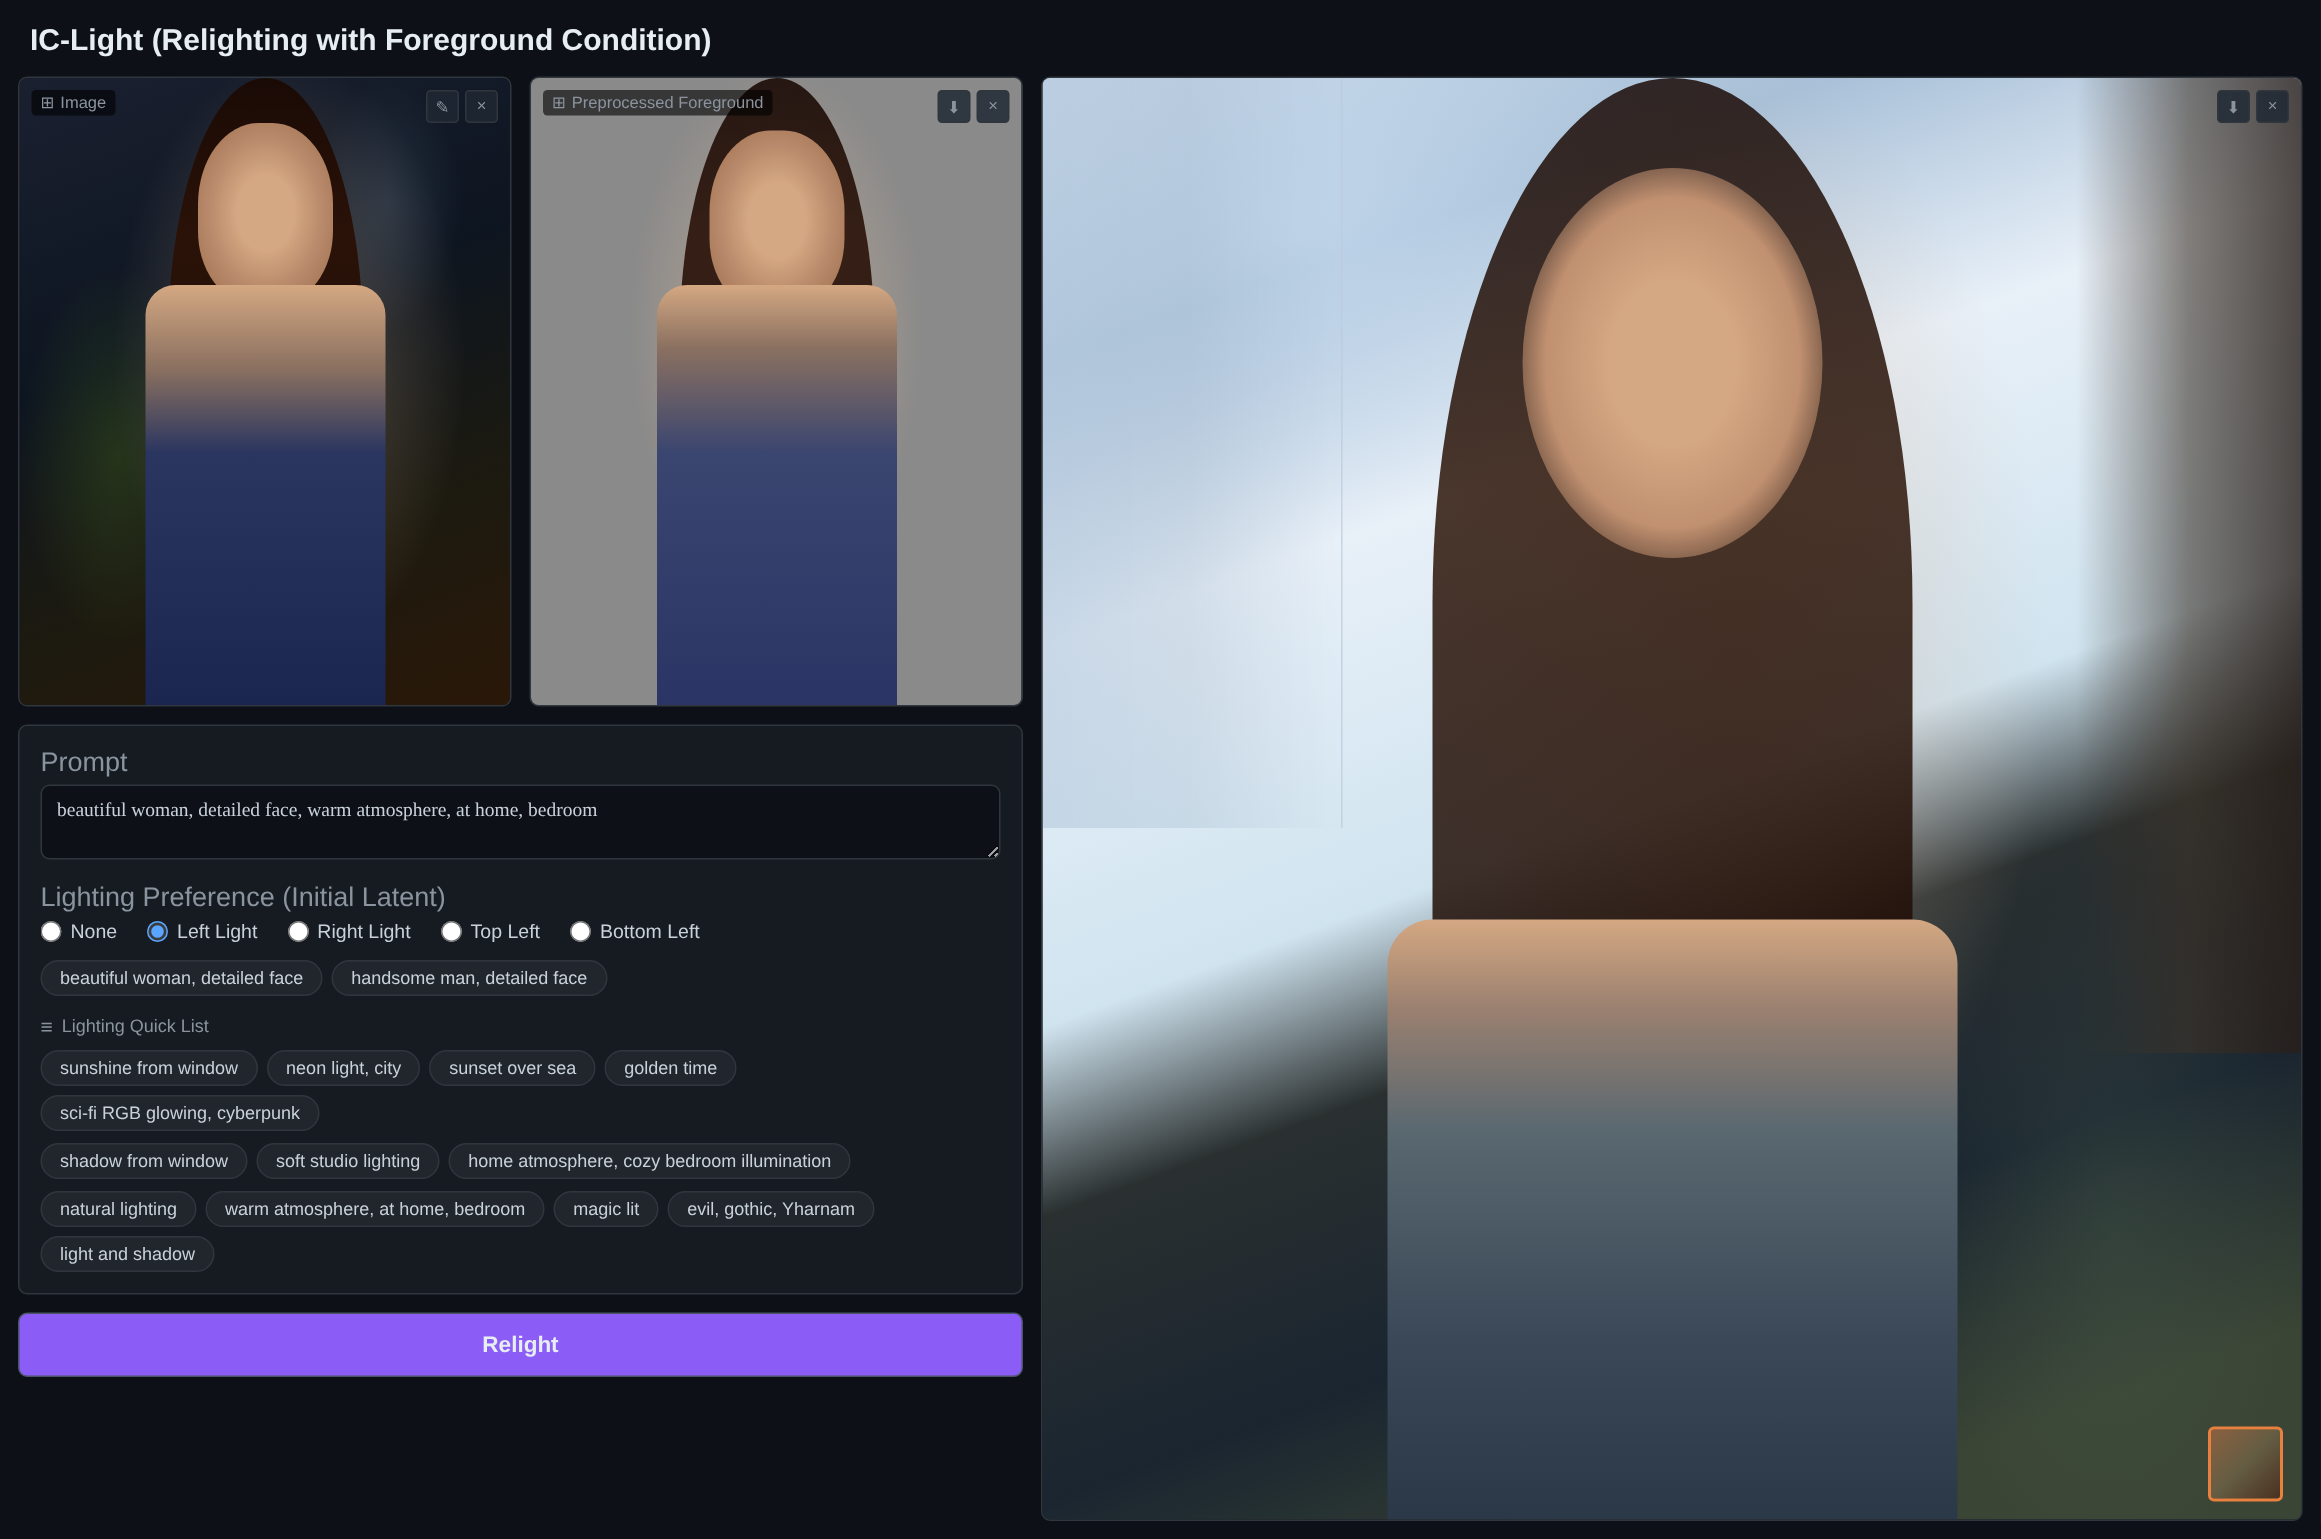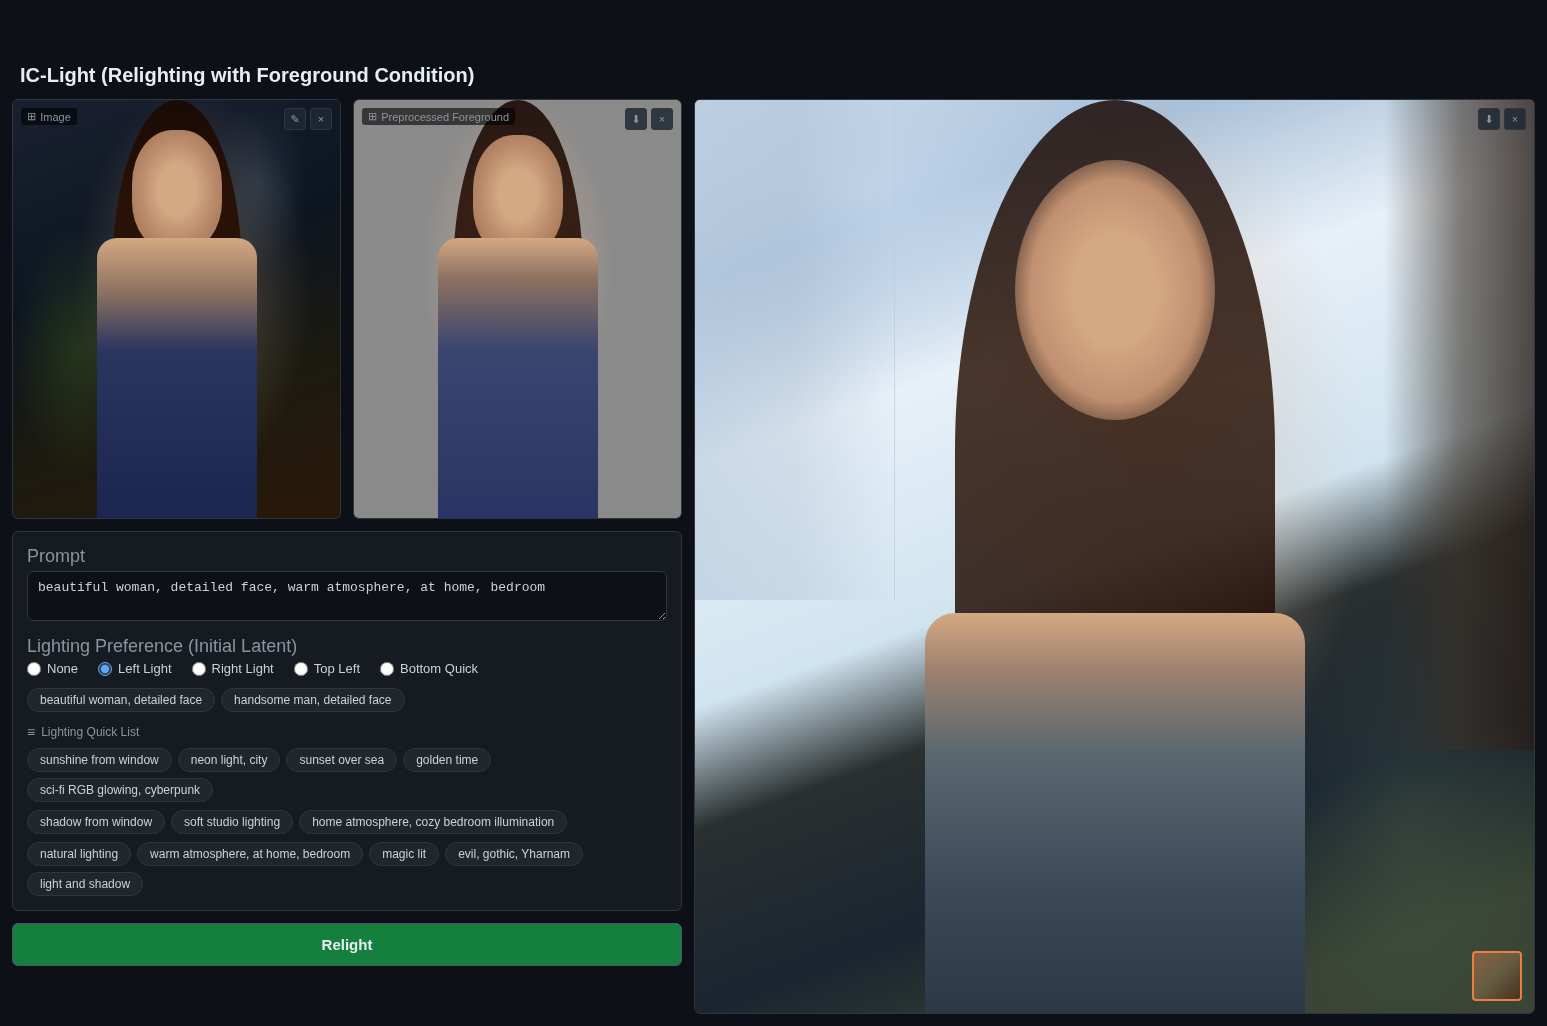--- a/index.html
+++ b/index.html
@@ -10,21 +10,20 @@
       font-size: 14px;
       min-height: 1026px;
       display: flex;
       flex-direction: column;
     }
     .app-title {
       padding: 16px 20px 12px;
       font-size: 20px;
       font-weight: 600;
       color: #e6edf3;
-      margin-top: 48px;
     }
     .main-layout {
       display: flex;
       flex: 1;
       gap: 0;
       padding: 0 12px 12px;
     }
     .left-panel {
       width: 670px;
       flex-shrink: 0;
@@ -162,21 +161,21 @@
     .prompt-textarea {
       width: 100%;
       background: #0d1117;
       border: 1px solid #30363d;
       border-radius: 6px;
       color: #c9d1d9;
       font-size: 13px;
       padding: 8px 10px;
       resize: vertical;
       min-height: 50px;
-      font-family: Liberation Mono, monospace;
+      font-family: Liberation Serif, serif;
     }
     .radio-group {
       display: flex;
       gap: 20px;
       align-items: center;
       flex-wrap: wrap;
     }
     .radio-item {
       display: flex;
       align-items: center;
@@ -218,21 +217,21 @@
       background: #21262d;
       border: 1px solid #30363d;
       border-radius: 20px;
       color: #c9d1d9;
       font-size: 12px;
       padding: 4px 12px;
       cursor: pointer;
       transition: background 0.15s;
     }
     .relight-btn {
-      background: #15803d;
+      background: #8b5cf6;
       border: 1px solid #4a5568;
       border-radius: 6px;
       color: #e6edf3;
       font-size: 15px;
       font-weight: 600;
       padding: 12px;
       cursor: pointer;
       width: 100%;
       transition: background 0.15s;
     }
@@ -400,21 +399,21 @@
           <label class="radio-item">
             <input type="radio" name="lighting" style="">
             <span class="radio-label">Right Light</span>
           </label>
           <label class="radio-item">
             <input type="radio" name="lighting" style="">
             <span class="radio-label">Top Left</span>
           </label>
           <label class="radio-item">
             <input type="radio" name="lighting" style="">
-            <span class="radio-label">Bottom Quick</span>
+            <span class="radio-label">Bottom Left</span>
           </label>
         </div>
       </div>
 
       <div class="quick-list-section">
         <div class="tags-row">
           <button class="tag-btn">beautiful woman, detailed face</button>
           <button class="tag-btn">handsome man, detailed face</button>
         </div>
       </div>

